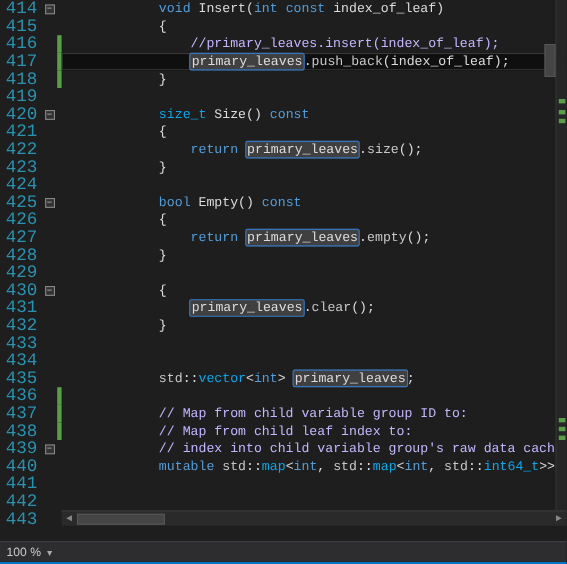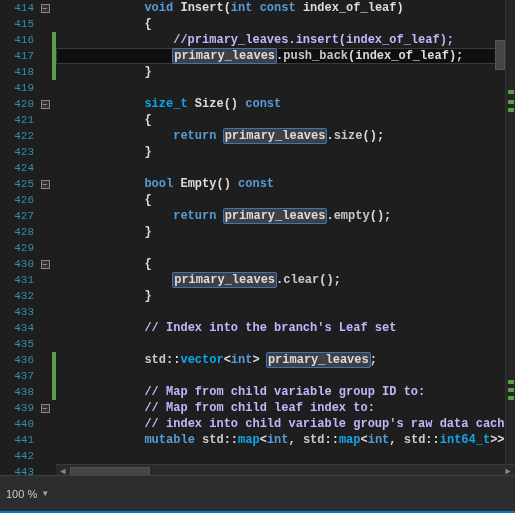--- a/index.html
+++ b/index.html
@@ -27,21 +27,21 @@
   .gutter-row {
     display: flex;
     height: 16px;
     align-items: center;
   }
   .line-number {
     width: 38px;
     text-align: right;
     color: #2b91af;
     padding-right: 4px;
-    font-size: 11px;
+    font-size: 16px;
   }
   .fold-col {
     width: 14px;
     position: relative;
     display: flex;
     align-items: center;
     justify-content: center;
   }
   .fold-box {
     width: 9px;
@@ -64,21 +64,20 @@
     position: relative;
     overflow: hidden;
   }
   .code-line {
     height: 16px;
     white-space: pre;
     color: #dcdcdc;
     padding-left: 2px;
     line-height: 16px;
     position: relative;
-    font-weight: bold;
   }
   .current-line {
     background: #0f0f0f;
     box-shadow: inset 0 0 0 1px #3a3a3a;
   }
   .kw { color: #569cd6; }
   .type { color: #0ea5e9; }
   .comment { color: #c4b5fd; }
   .func { color: #dcdcdc; }
   .call { color: #c8c8c8; }
@@ -148,21 +147,21 @@
     width: 80px;
     height: 10px;
     background: #454545;
     border: 1px solid #555;
   }
   .status-bar {
     position: absolute;
     left: 0;
     right: 0;
     bottom: 0;
-    height: 38px;
+    height: 21px;
     background: #2d2d30;
     border-top: 1px solid #3f3f46;
     border-bottom: 2px solid #007acc;
     display: flex;
     align-items: center;
     color: #ccc;
     font-size: 11px;
     font-family: 'Segoe UI', sans-serif;
   }
   .zoom {
@@ -356,21 +355,20 @@
       <div class="code-line"><span></span></div>
       <div class="code-line"><span>            </span><span class="kw">bool</span><span> </span><span class="func">Empty</span><span>() </span><span class="kw">const</span></div>
       <div class="code-line"><span>            </span><span>{</span></div>
       <div class="code-line"><span>                </span><span class="kw">return</span><span> </span><span class="hl">primary_leaves</span><span>.</span><span class="call">empty</span><span>();</span></div>
       <div class="code-line"><span>            </span><span>}</span></div>
       <div class="code-line"><span></span></div>
       <div class="code-line"><span>            </span><span>{</span></div>
       <div class="code-line"><span>                </span><span class="hl">primary_leaves</span><span>.</span><span class="call">clear</span><span>();</span></div>
       <div class="code-line"><span>            </span><span>}</span></div>
       <div class="code-line"><span></span></div>
-      <div class="code-line"><span>            </span><span class="comment">// Index into the branch's Leaf set</span></div>
       <div class="code-line"><span>            </span></div>
       <div class="code-line"><span>            </span><span class="ns">std</span><span>::</span><span class="type">vector</span><span>&lt;</span><span class="kw">int</span><span>&gt; </span><span class="hl">primary_leaves</span><span>;</span></div>
       <div class="code-line"><span></span></div>
       <div class="code-line"><span>            </span><span class="comment">// Map from child variable group ID to:</span></div>
       <div class="code-line"><span>            </span><span class="comment">// Map from child leaf index to:</span></div>
       <div class="code-line"><span>            </span><span class="comment">// index into child variable group's raw data cache</span></div>
       <div class="code-line"><span>            </span><span class="kw">mutable</span><span> </span><span class="ns">std</span><span>::</span><span class="type">map</span><span>&lt;</span><span class="kw">int</span><span>, </span><span class="ns">std</span><span>::</span><span class="type">map</span><span>&lt;</span><span class="kw">int</span><span>, </span><span class="ns">std</span><span>::</span><span class="type">int64_t</span><span>&gt;&gt;</span></div>
       <div class="code-line"><span></span></div>
     </div>
   <div class="minimap-marks" id="minimap">

